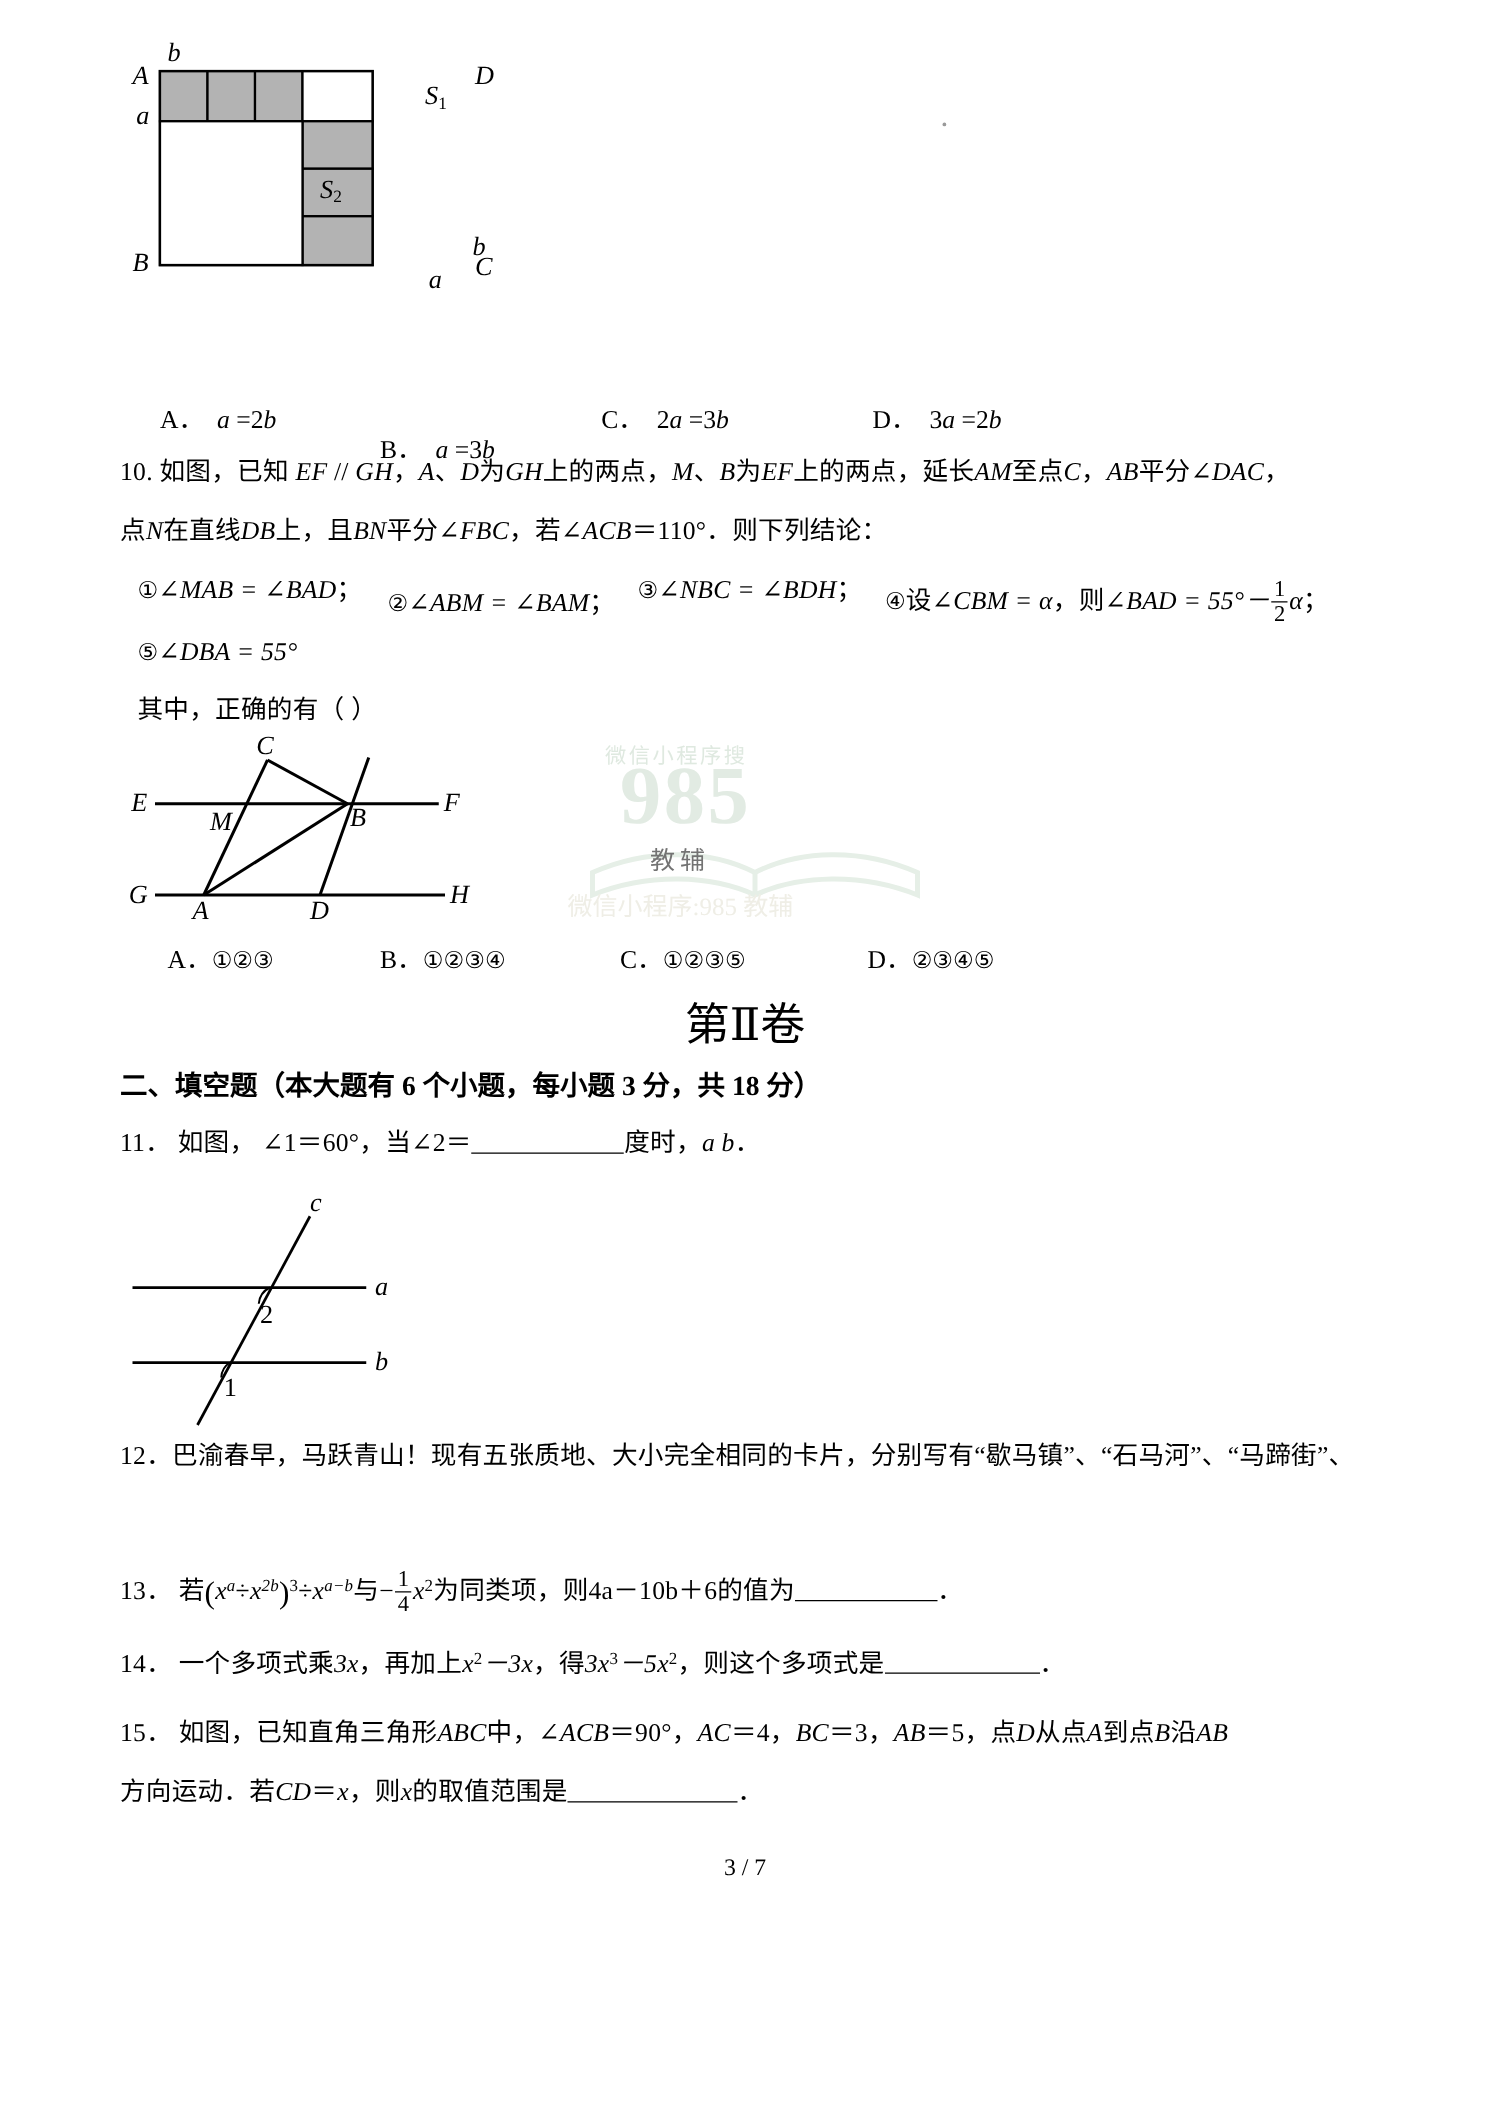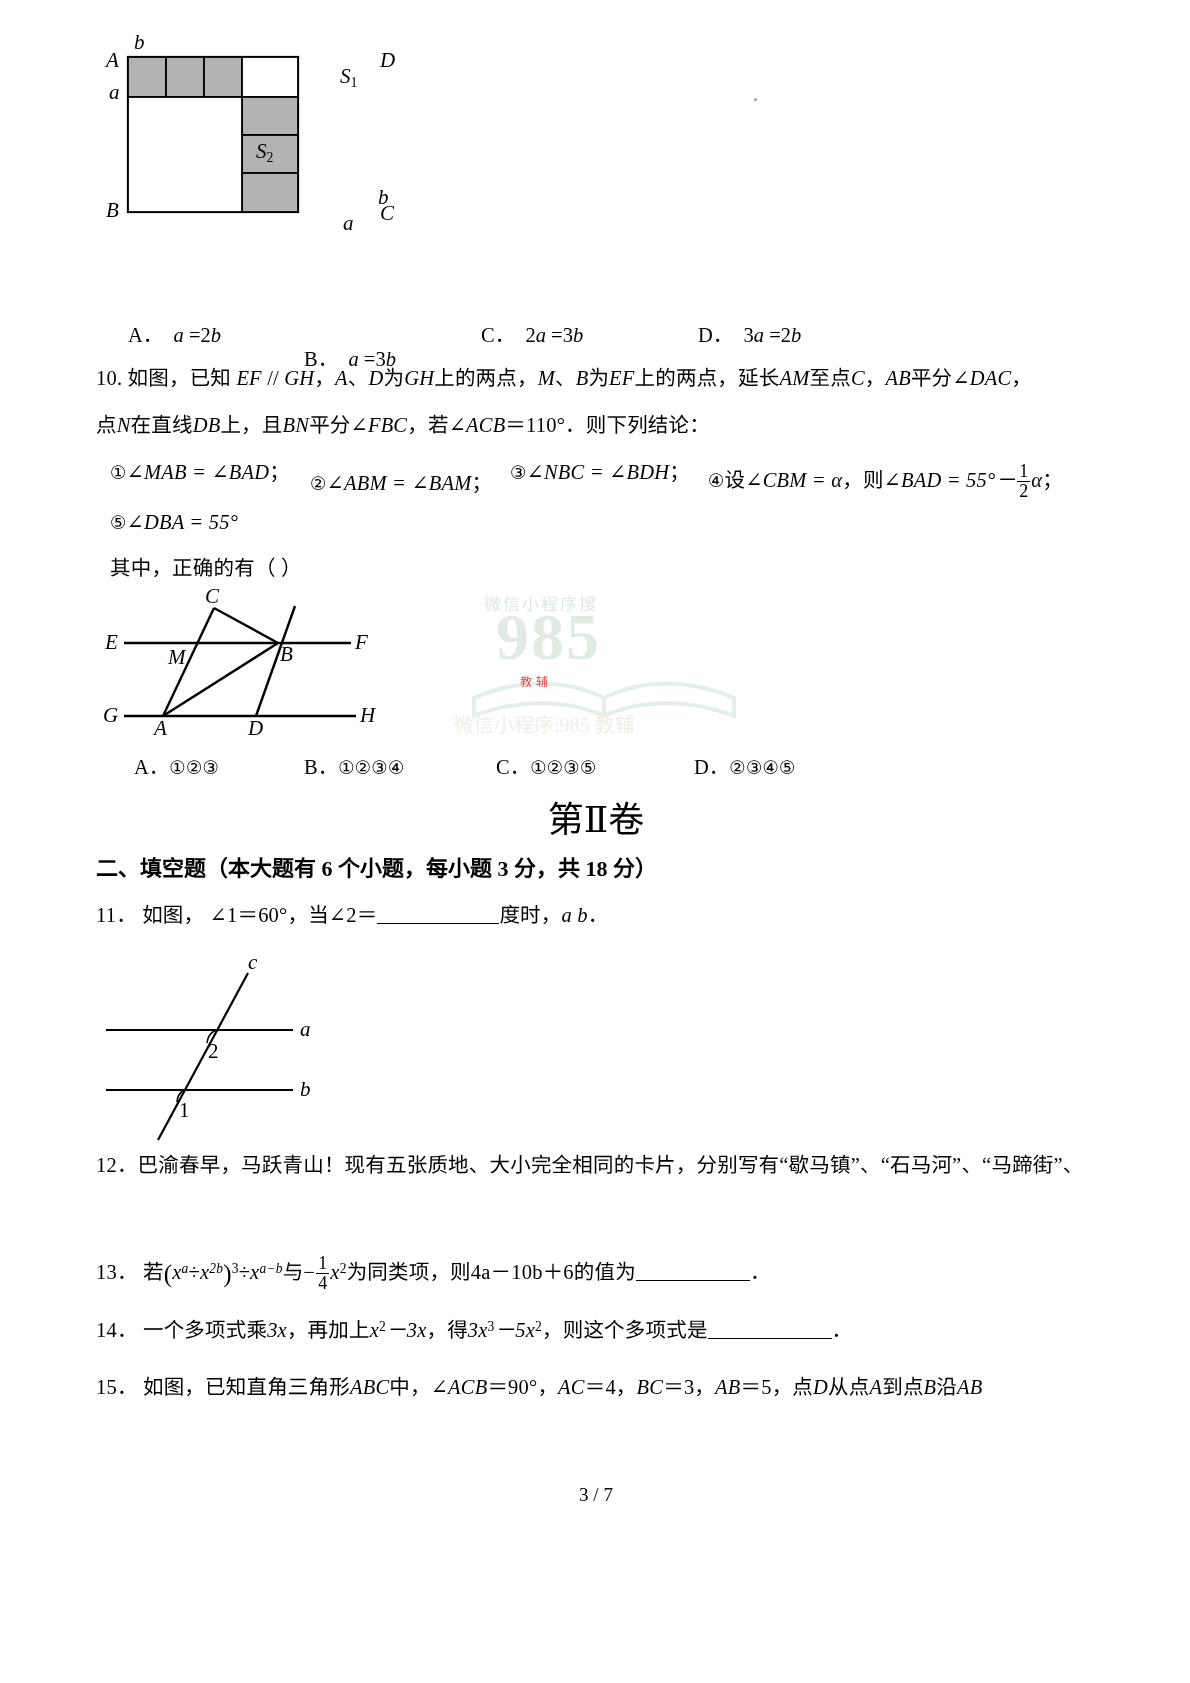--- a/index.html
+++ b/index.html
@@ -105,22 +105,22 @@
   }
   .wm-985 {
     font-size: 66px;
     color: #e2ebe3;
     font-weight: bold;
     letter-spacing: 2px;
     font-family: Liberation Serif, serif;
     line-height: 1;
   }
   .wm-sub {
-    font-size: 12px;
-    color: #ef4444;
+    font-size: 20px;
+    color: #737373;
     letter-spacing: 4px;
     font-family: "Liberation Sans", sans-serif;
   }
   .wm-bottom {
     font-size: 20px;
     color: #efeee6;
     white-space: nowrap;
     font-family: "Liberation Serif", serif;
   }
   .tiny-dot {
@@ -316,17 +316,20 @@
     <div class="ln" style="position:absolute; left:0px; top:1320px;">
       <span>14．</span>
       <span class="cn">一个多项式乘</span><i class="mi">3x</i><span class="cn">，再加上</span><i class="mi">x</i><sup>2</sup><i class="mi">－3x</i><span class="cn">，得</span><i class="mi">3x</i><sup>3</sup><i class="mi">－5x</i><sup>2</sup><span class="cn">，则这个多项式是</span><span class="blank" style="width:124px; height:17px;"></span><span class="cn">．</span>
     </div>
 
     <div class="ln" style="position:absolute; left:0px; top:1377px;">
       <span>15．</span>
       <span class="cn">如图，已知直角三角形</span><i class="mi">ABC</i><span class="cn">中，</span><i class="mi">∠ACB</i><span>＝</span><span>90°</span><span class="cn">，</span><i class="mi">AC</i><span>＝</span><span>4</span><span class="cn">，</span><i class="mi">BC</i><span>＝</span><span>3</span><span class="cn">，</span><i class="mi">AB</i><span>＝</span><span>5</span><span class="cn">，点</span><i class="mi">D</i><span class="cn">从点</span><i class="mi">A</i><span class="cn">到点</span><i class="mi">B</i><span class="cn">沿</span><i class="mi">AB</i>
     </div>
 
+    <div class="ln" style="position:absolute; left:0px; top:1424px;">
+      <span class="cn">方向运动．若</span><i class="mi">CD</i><span>＝</span><i class="mi">x</i><span class="cn">，则</span><i class="mi">x</i><span class="cn">的取值范围是</span><span class="blank" style="width:136px; height:17px;"></span><span class="cn">．</span>
+    </div>
 
     <div class="footer" style="left:0px; top:1484px;">3 / 7</div>
 
   </div>
 </div>
 
 </body></html>

